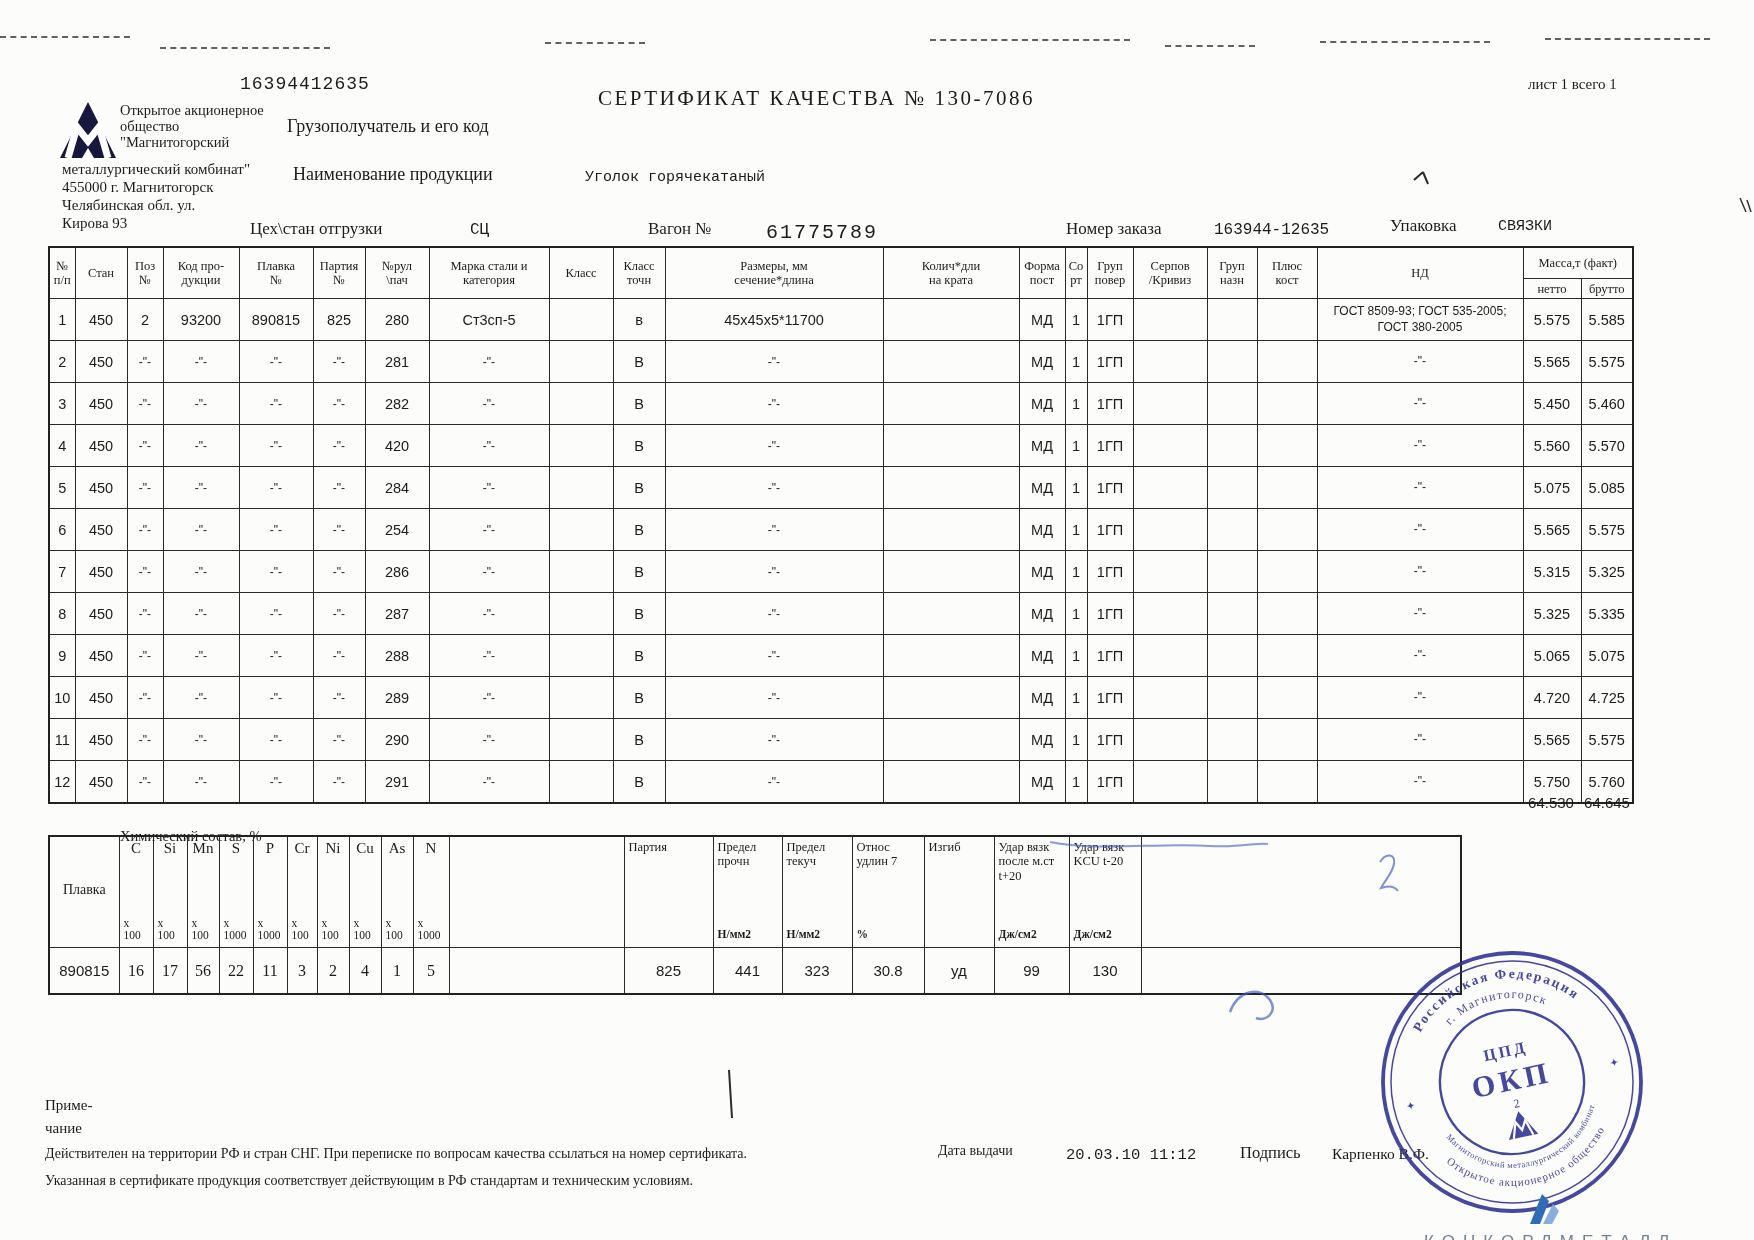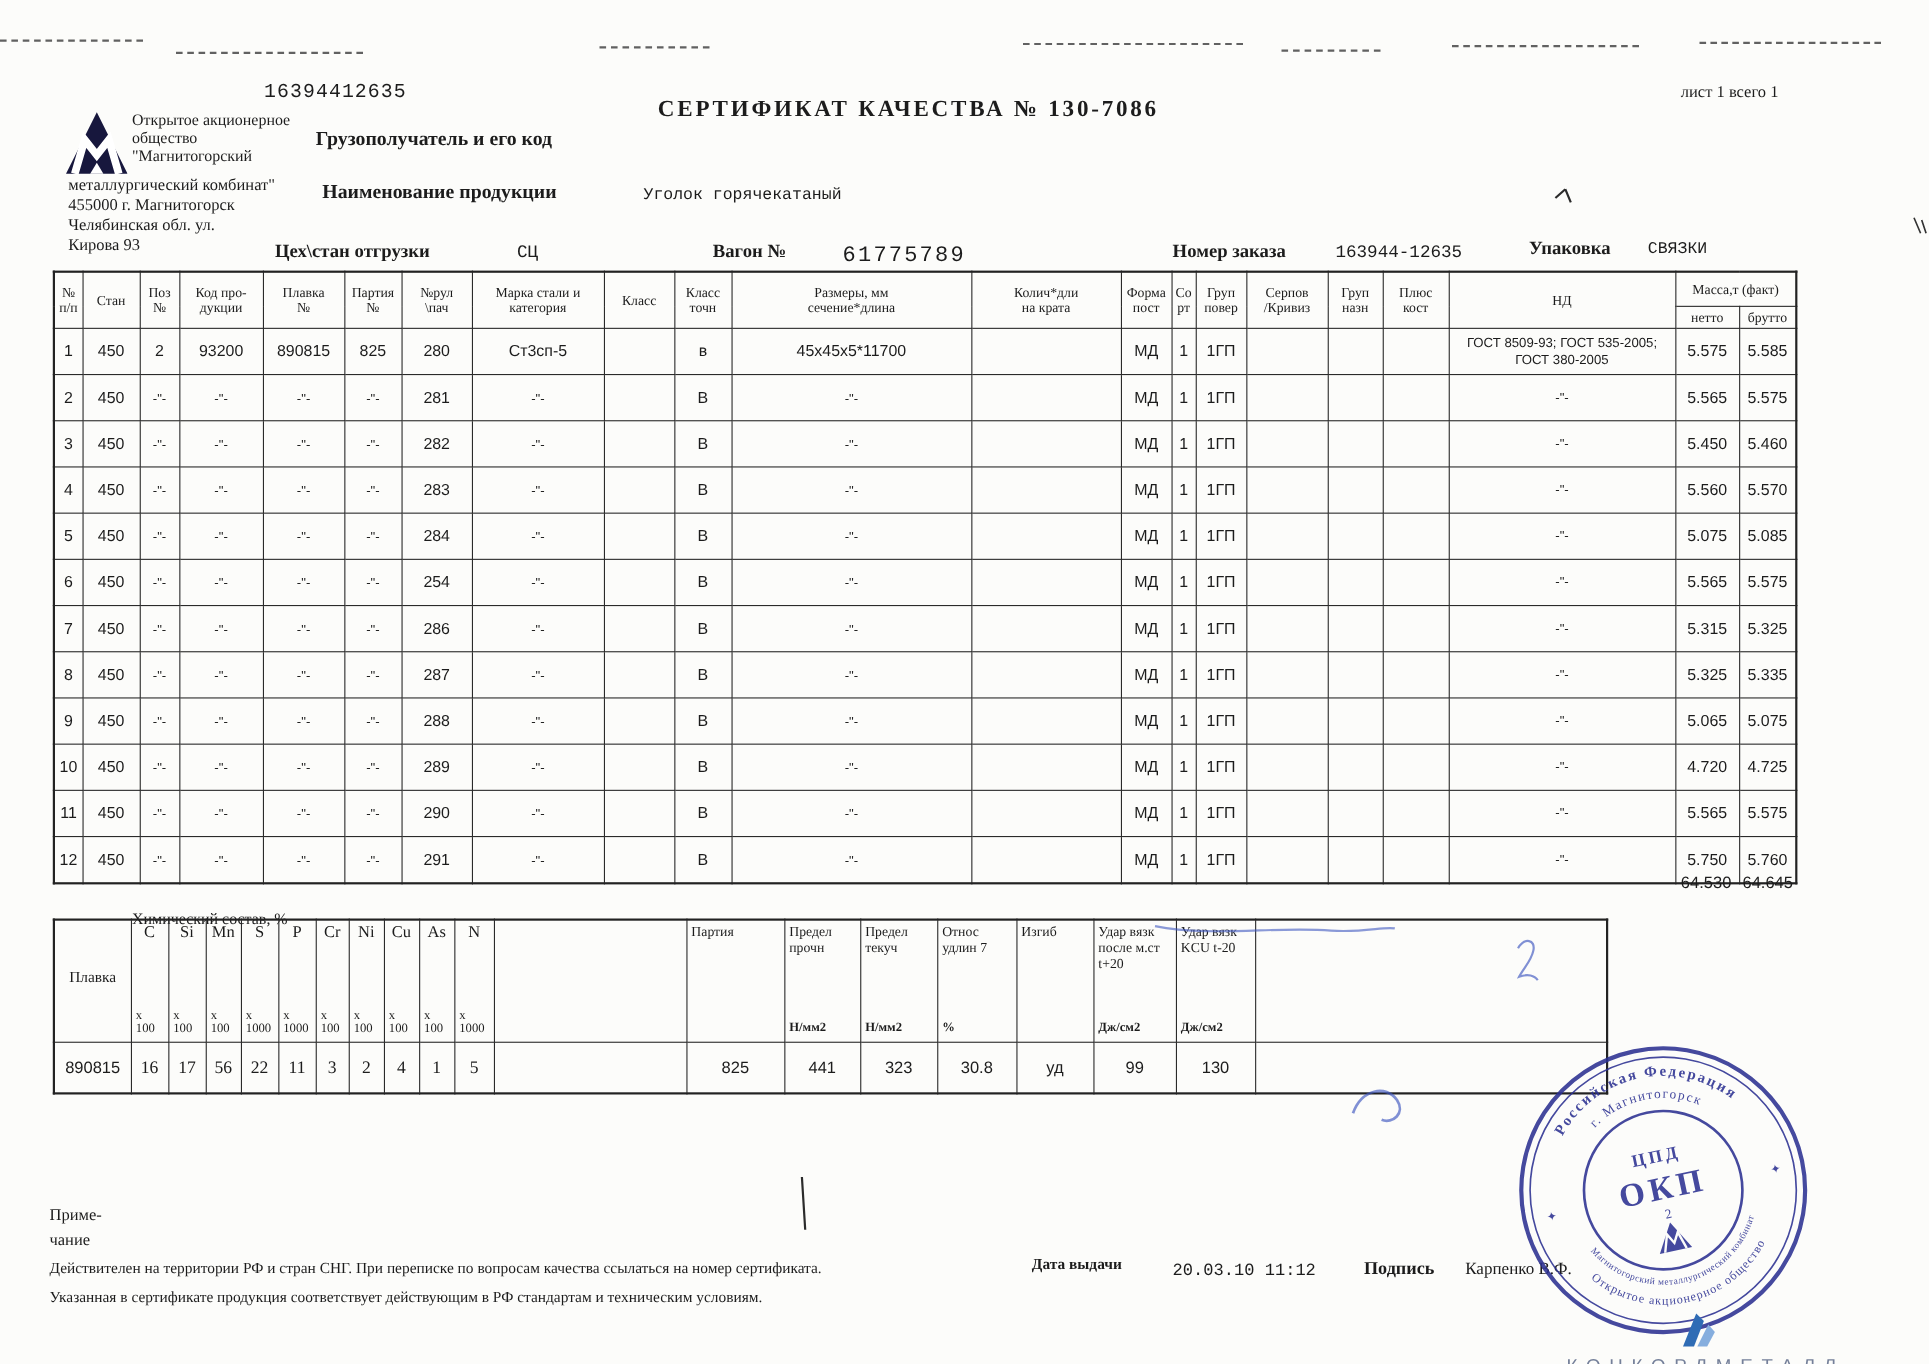--- a/index.html
+++ b/index.html
@@ -1,20 +1,20 @@
 <!DOCTYPE html>
 <html><head>
 <meta charset="utf-8">
 <style>
   html,body{margin:0;padding:0;background:#e8e8e6;}
   .page{position:relative;width:1754px;height:1240px;background:#fcfcfa;
         font-family:"Liberation Serif",serif;color:#1c1c1c;overflow:hidden;}
   .abs{position:absolute;}
   .sans{font-family:Liberation Mono, monospace;}
-  .b{font-weight:bold;}
+  .b{font-weight:normal;}
   .pre{white-space:pre-line;}
 
   
   #main-table{position:absolute;left:48px;top:246px;width:1584px;
               border-collapse:collapse;table-layout:fixed;border:2.2px solid #222;}
   #main-table th,#main-table td{border:1.6px solid #2a2a2a;white-space:pre-line;
               text-align:center;vertical-align:middle;padding:0 2px;overflow:hidden;}
   #main-table th{font-size:12.5px;font-weight:normal;line-height:1.12;height:30px;}
   #main-table tr.sub th{height:19px;font-size:12.5px;}
   #main-table td{font-family:"Liberation Sans",sans-serif;font-size:14.5px;height:41px;}
@@ -238,21 +238,21 @@
           <td>5.450</td>
           <td>5.460</td>
         </tr>
         <tr>
           <td>4</td>
           <td>450</td>
           <td class="ditto">-"-</td>
           <td class="ditto">-"-</td>
           <td class="ditto">-"-</td>
           <td class="ditto">-"-</td>
-          <td>283</td>
+          <td>420</td>
           <td class="ditto">-"-</td>
           <td></td>
           <td>В</td>
           <td class="ditto">-"-</td>
           <td></td>
           <td>МД</td>
           <td>1</td>
           <td>1ГП</td>
           <td></td>
           <td></td>

